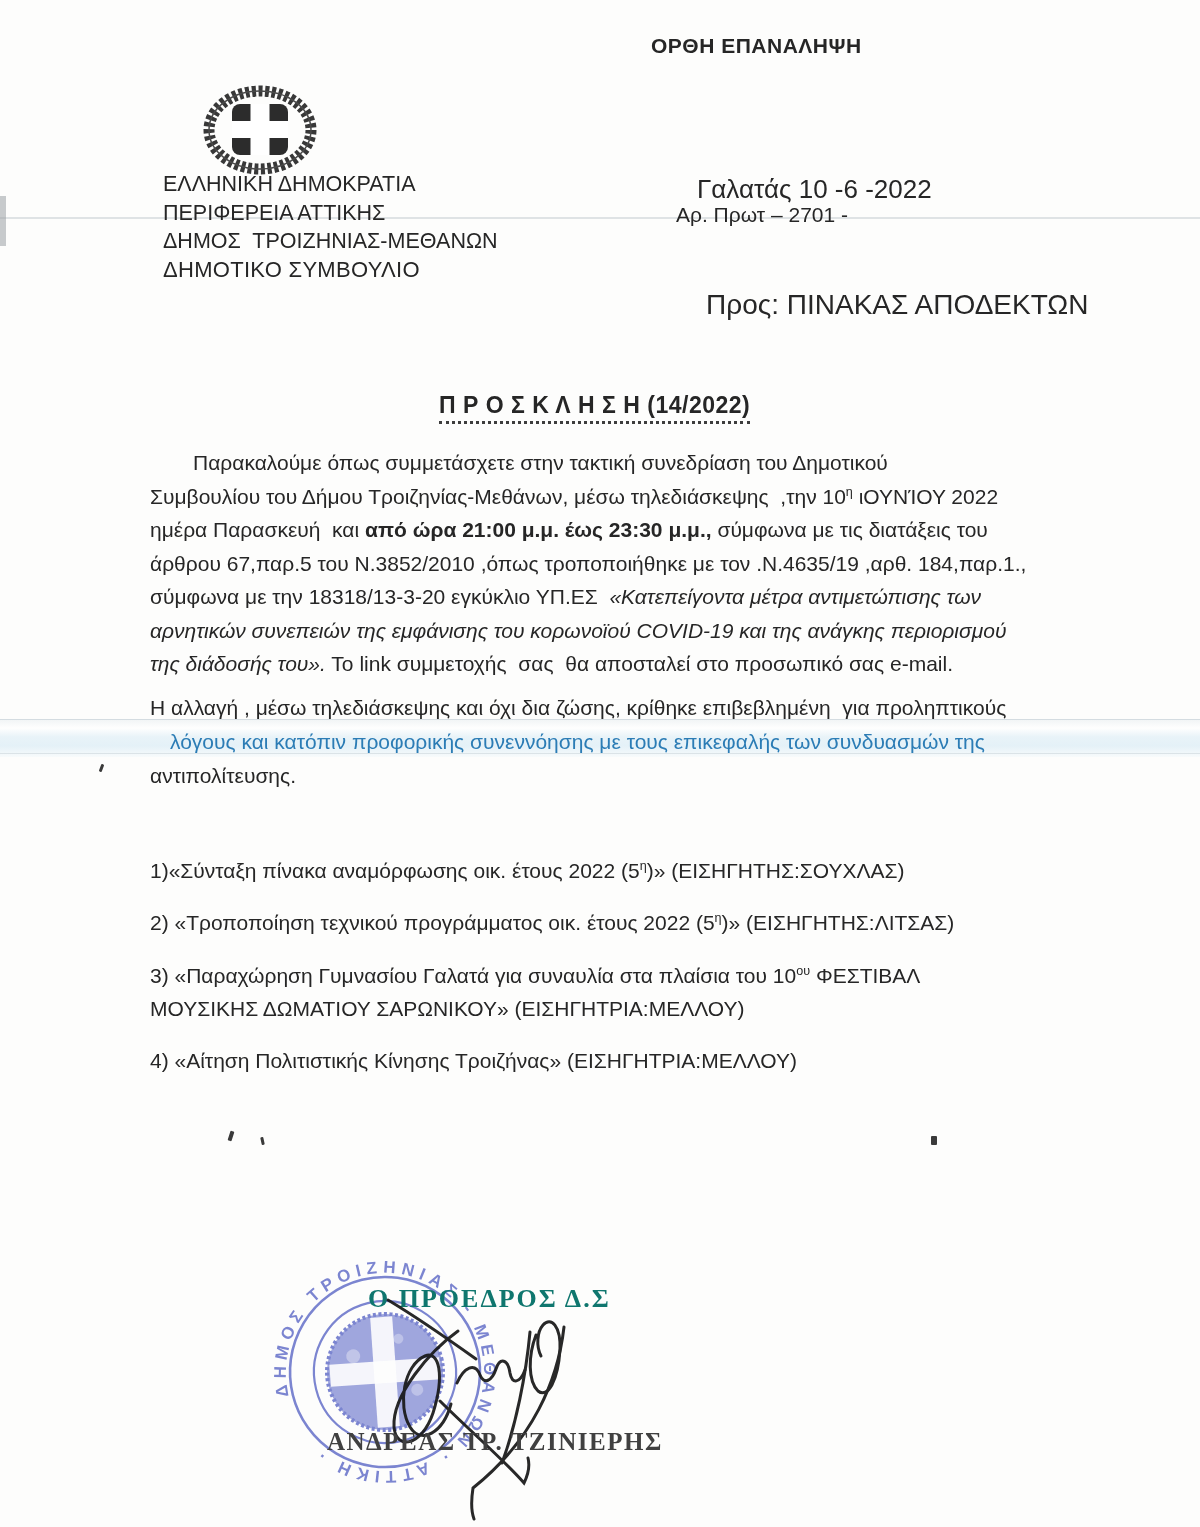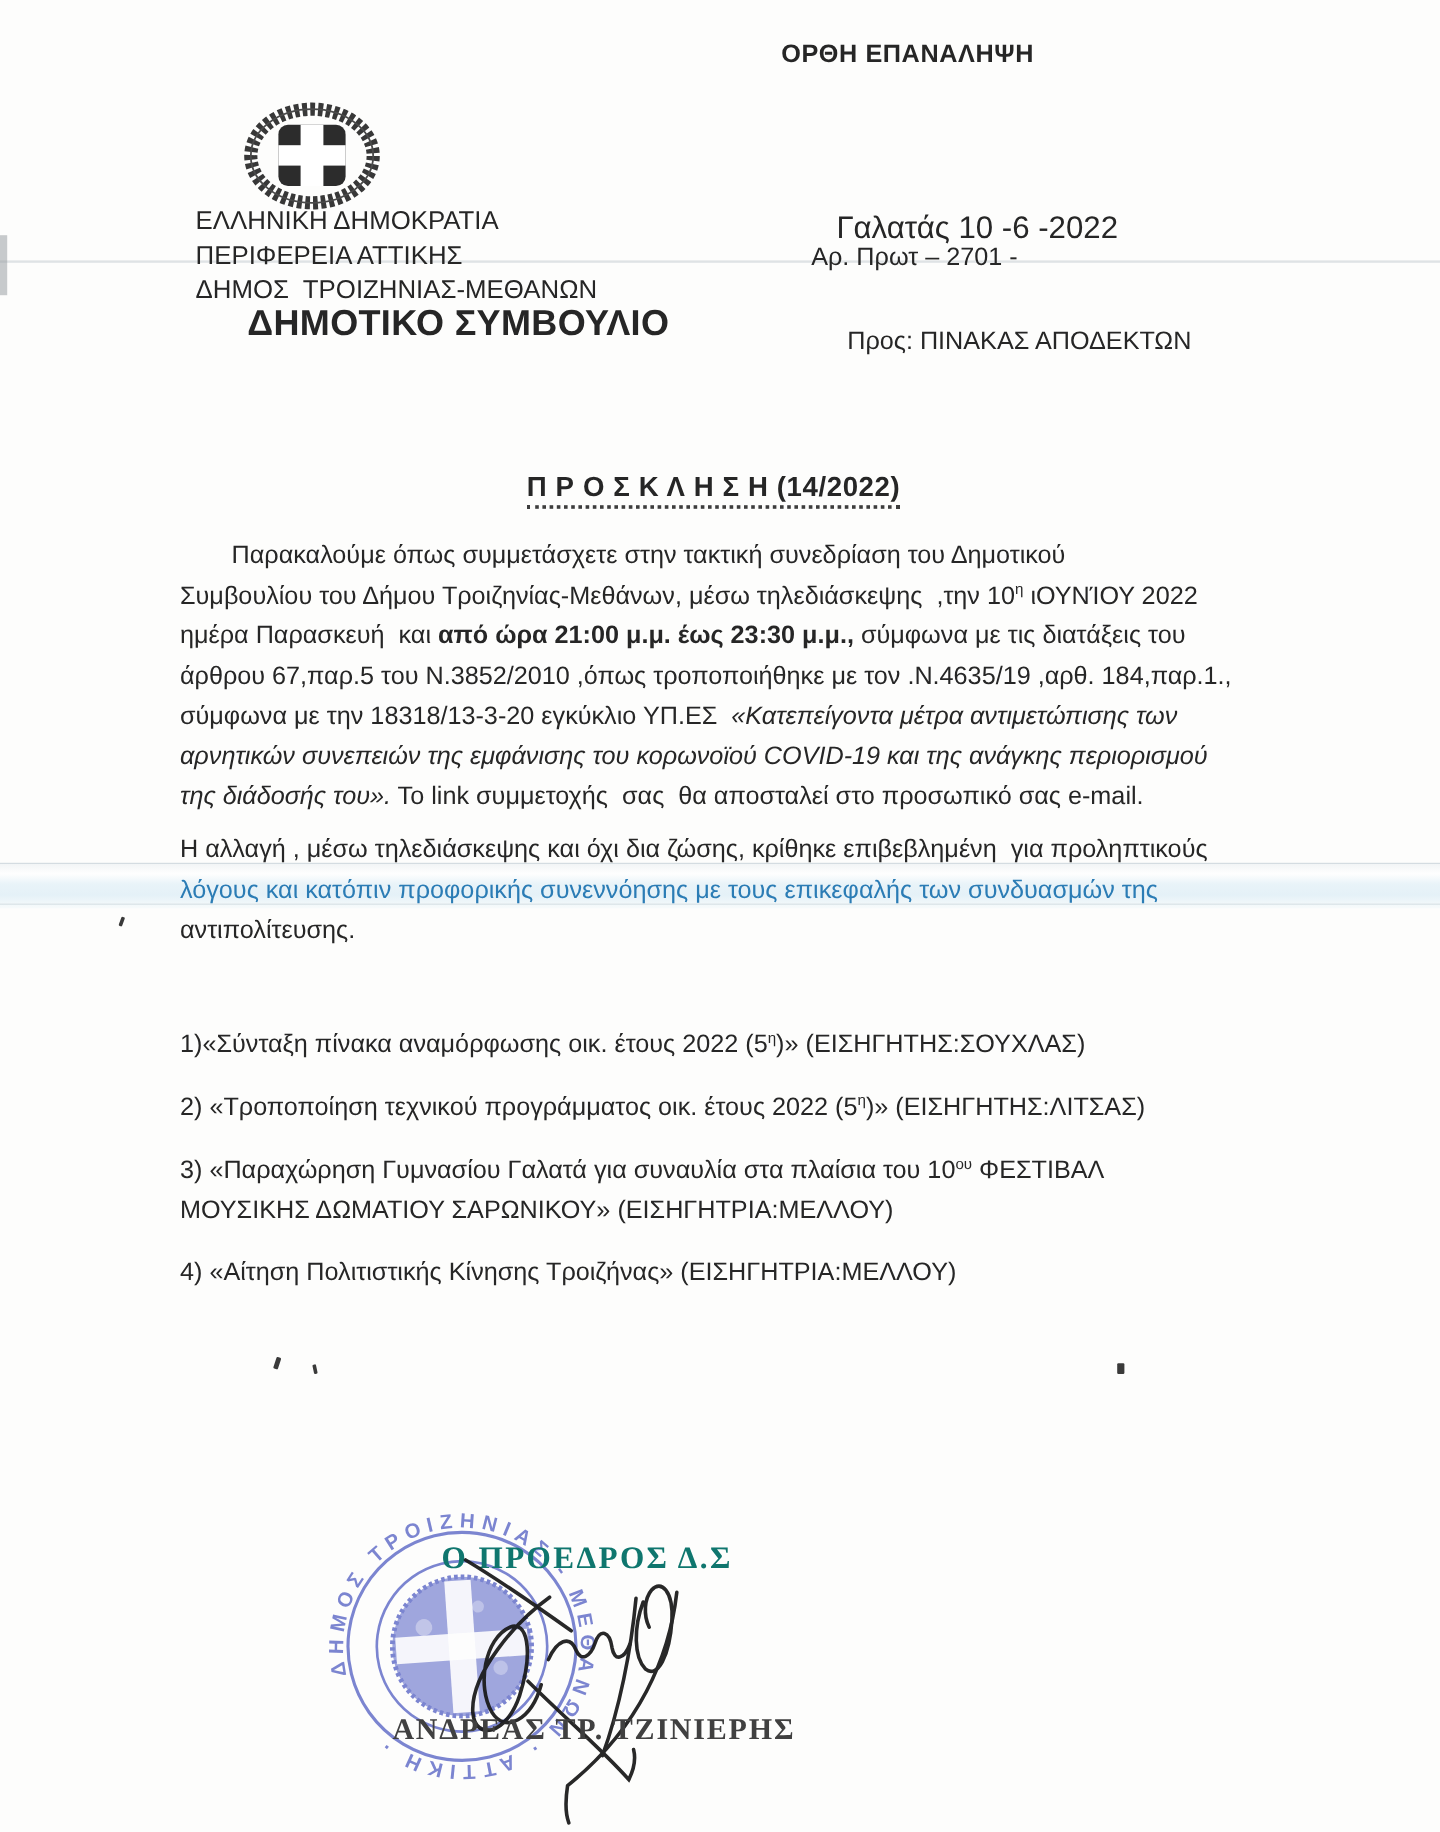--- a/index.html
+++ b/index.html
@@ -14,31 +14,31 @@
     margin:0 auto;
     background:#fdfdfc;
     overflow:hidden;
     font-family:"Liberation Sans","DejaVu Sans",sans-serif;
     color:var(--ink);
   }
   .abs{position:absolute;}
   .tline{white-space:pre;line-height:inherit;}
   .b{font-weight:700;}
   .i{font-style:italic;}
-  .blue{color:var(--scan-blue);}
+  .blue{color:var(--scan-blue);margin-left:20px;}
   sup{font-size:.6em;line-height:0;}
   
   .orthi{left:651px;top:34px;font-size:21px;font-weight:700;letter-spacing:.5px;}
   
   .letterhead{left:163px;top:170px;font-size:21.5px;line-height:28.5px;}
-  .letterhead .tline:last-child{font-weight:700;font-size:30px;letter-spacing:.3px;margin-left:43px;}
+  .letterhead .tline:last-child{font-weight:400;font-size:22px;letter-spacing:.3px;}
   
   .place-date{left:697px;top:174px;font-size:26px;text-align:right;}
   .protocol{left:676px;top:203px;font-size:21px;}
-  .recipient{left:706px;top:273px;font-size:21px;}
+  .recipient{left:706px;top:289px;font-size:28px;}
   
   .doc-title{left:439px;top:392px;font-size:23px;font-weight:700;
     border-bottom:3px dotted #3d3d3d;padding-bottom:2px;letter-spacing:.5px;}
   
   .para1{left:150px;top:446px;font-size:21px;line-height:33.5px;width:900px;}
   .para2{left:150px;top:691px;font-size:21px;line-height:34px;width:900px;}
   .agenda{left:150px;top:854px;font-size:21px;line-height:33px;width:920px;}
   .closing{left:98px;top:1195px;font-size:21px;line-height:36px;width:1000px;}
   
   .sig-title{left:368px;top:1284px;font-family:"Liberation Serif","DejaVu Serif",serif;

